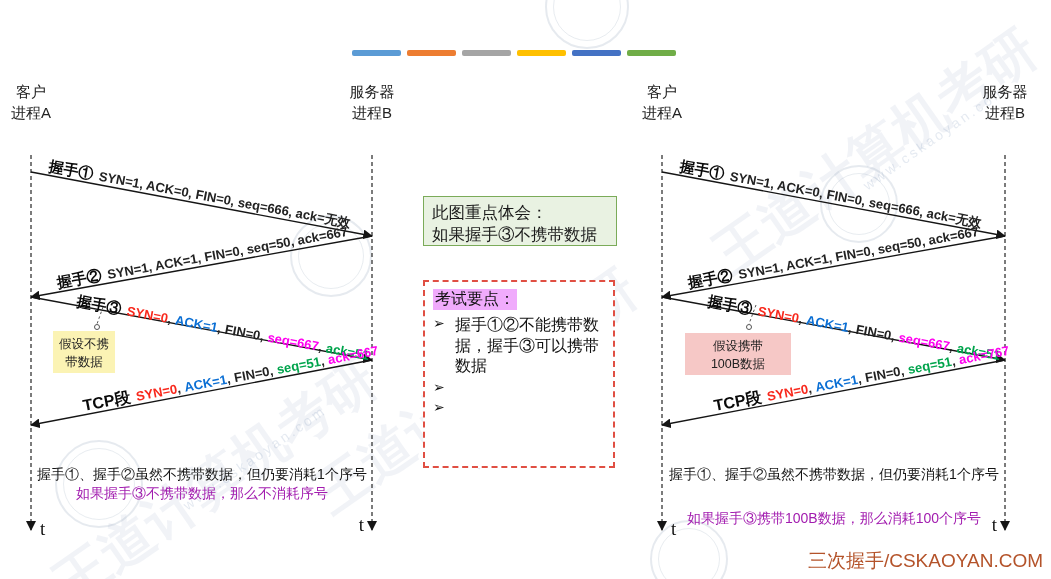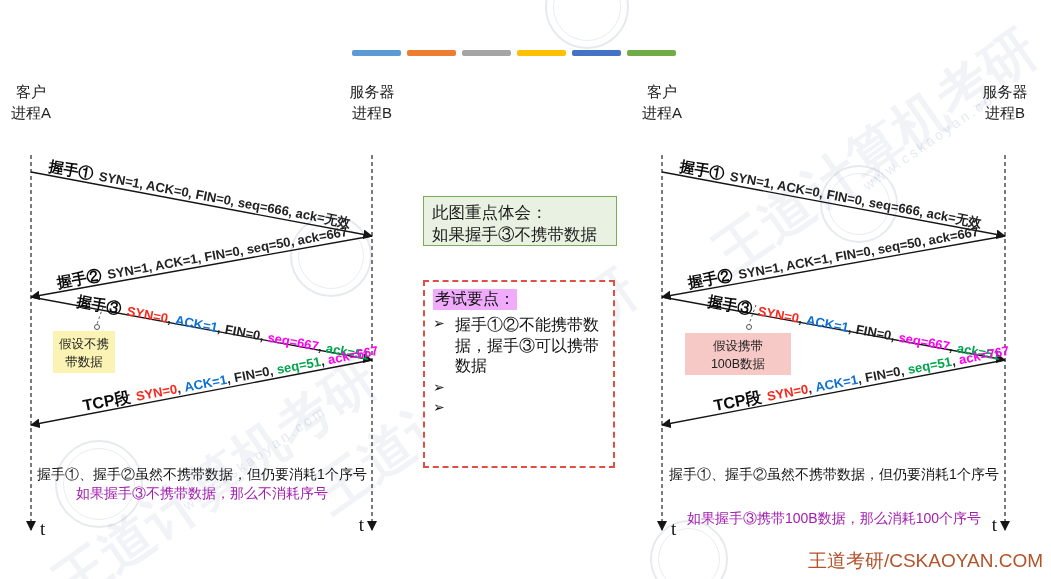--- a/index.html
+++ b/index.html
@@ -187,15 +187,15 @@
       <span class="exam-text">握手①②不能携带数据，握手③可以携带数据</span>
     </div>
     <div class="exam-item">
       <span class="exam-marker">➢</span>
     </div>
     <div class="exam-item">
       <span class="exam-marker">➢</span>
     </div>
   </div>
 
-  <div class="brand">王道考研/CSKAOYAN.COM</div>
+  <div class="brand">三次握手/CSKAOYAN.COM</div>
 
 </div>
 
 </body></html>

